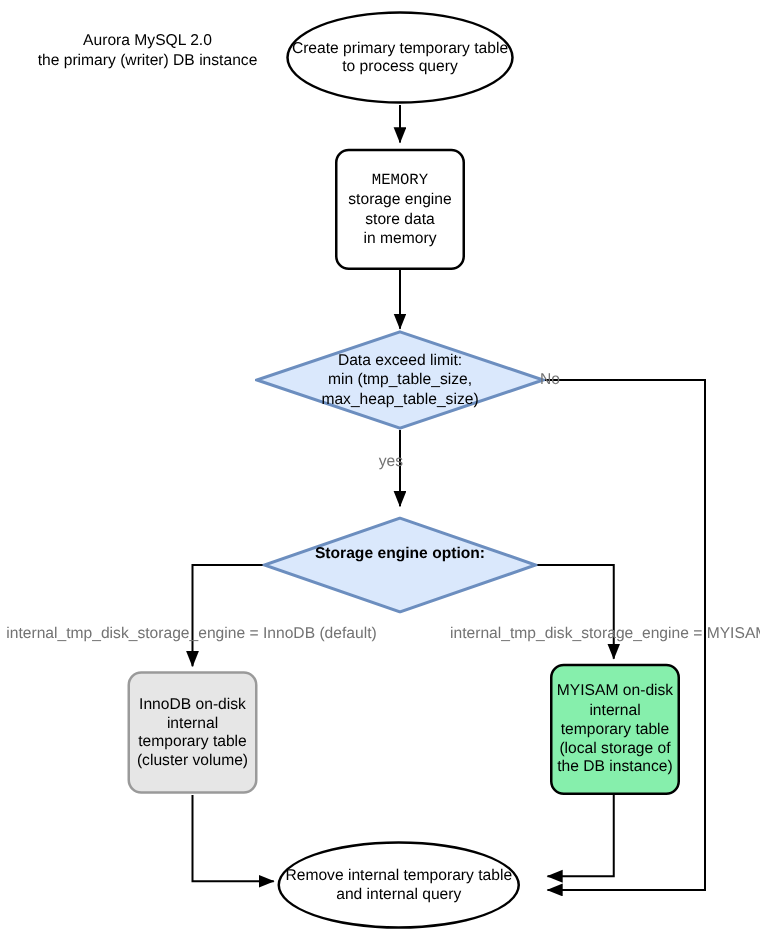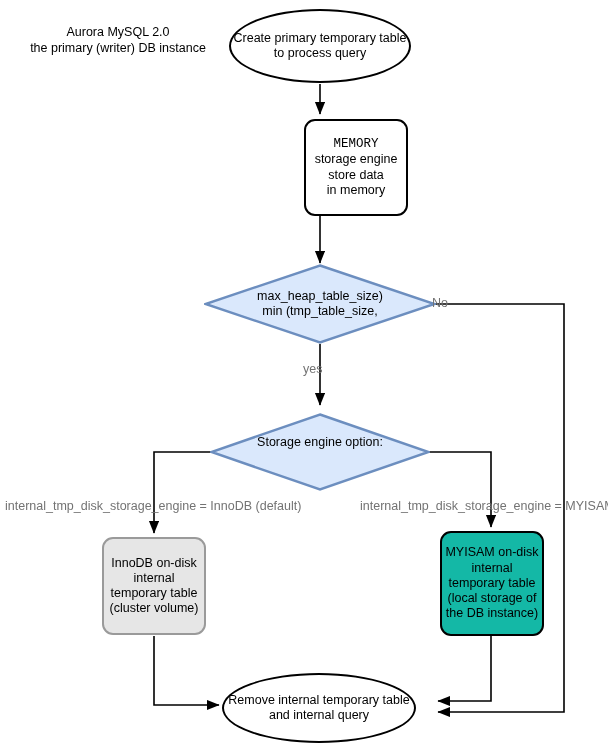--- a/index.html
+++ b/index.html
@@ -71,29 +71,28 @@
   }
 
   
   .proc {
     border-radius: 11px;
     font-size: 12.5px;
   }
   .proc-memory {
     border: 2.2px solid #000000;
     background: #ffffff;
-    margin-left: 36px;
   }
   .proc-innodb {
     border: 2px solid #9a9a9a;
     background: #e6e6e6;
   }
   .proc-myisam {
     border: 2.2px solid #000000;
-    background: #14b8a6;
+    background: #86efac;
     text-align: center;
   }
   .mono-line {
     font-family: "Liberation Mono", "DejaVu Sans Mono", monospace;
     font-size: 12.5px;
   }
 
   
   .diamond {
     position: absolute;
@@ -164,34 +163,35 @@
       <div>in memory</div>
     </div>
   </div>
 
   <div class="diamond" style="left:204px; top:264px; width:232px; height:80px;">
     <svg class="shape" viewBox="0 0 232 80" preserveAspectRatio="none" xmlns="http://www.w3.org/2000/svg">
       <polygon points="116,1.5 230.5,40 116,78.5 1.5,40" fill="#dae8fc" stroke="#6c8ebf" stroke-width="2.4"></polygon>
     </svg>
     <div class="label">
       <div>
+        <div>Data exceed limit:</div>
+        <div>min (tmp_table_size,</div>
         <div>max_heap_table_size)</div>
-        <div>min (tmp_table_size,</div>
       </div>
     </div>
   </div>
 
   <div class="edge-label" style="left:432px; top:296px;">No</div>
   <div class="edge-label" style="left:303px; top:362px;">yes</div>
 
   <div class="diamond" style="left:210px; top:413px; width:220px; height:78px;">
     <svg class="shape" viewBox="0 0 220 78" preserveAspectRatio="none" xmlns="http://www.w3.org/2000/svg">
       <polygon points="110,1.5 218.5,39 110,76.5 1.5,39" fill="#dae8fc" stroke="#6c8ebf" stroke-width="2.4"></polygon>
     </svg>
-    <div class="label" style="transform: translateY(-9px);">
+    <div class="label" style="transform: translateY(-9px); font-weight: bold;">
       <div>
         <div>Storage engine option:</div>
       </div>
     </div>
   </div>
 
   <div class="edge-label" style="left:5px; top:499px;">internal_tmp_disk_storage_engine = InnoDB (default)</div>
   <div class="edge-label" style="left:360px; top:499px;">internal_tmp_disk_storage_engine = MYISAM</div>
 
   <div class="node proc proc-innodb" style="left:102px; top:537px; width:104px; height:98px;">

